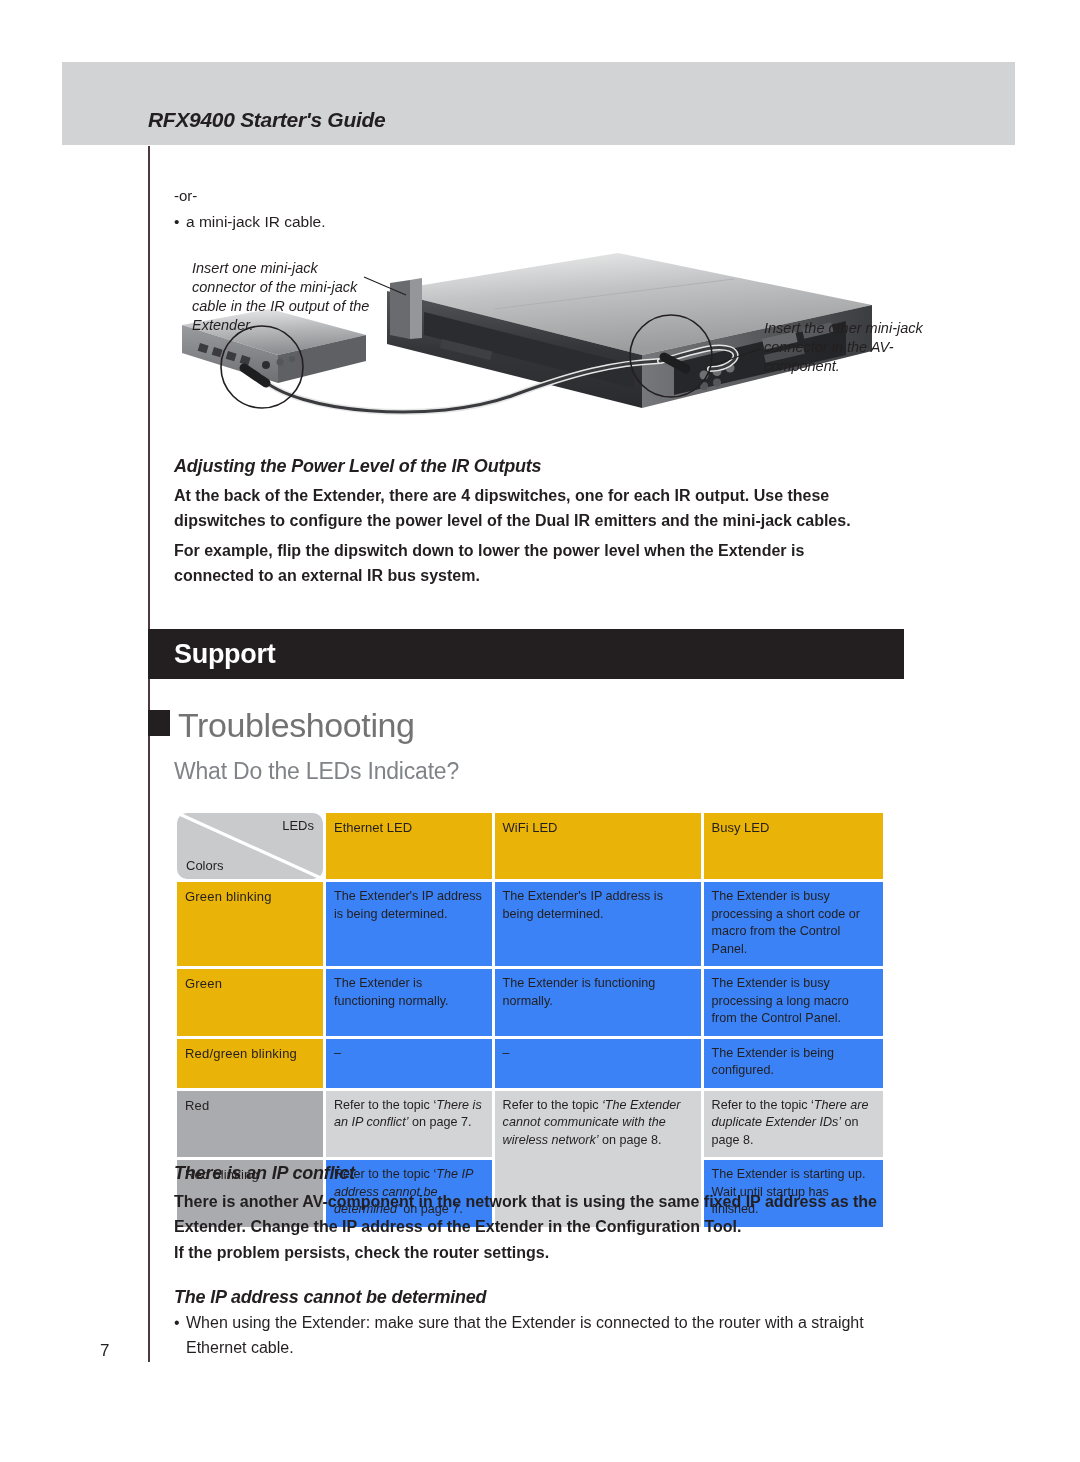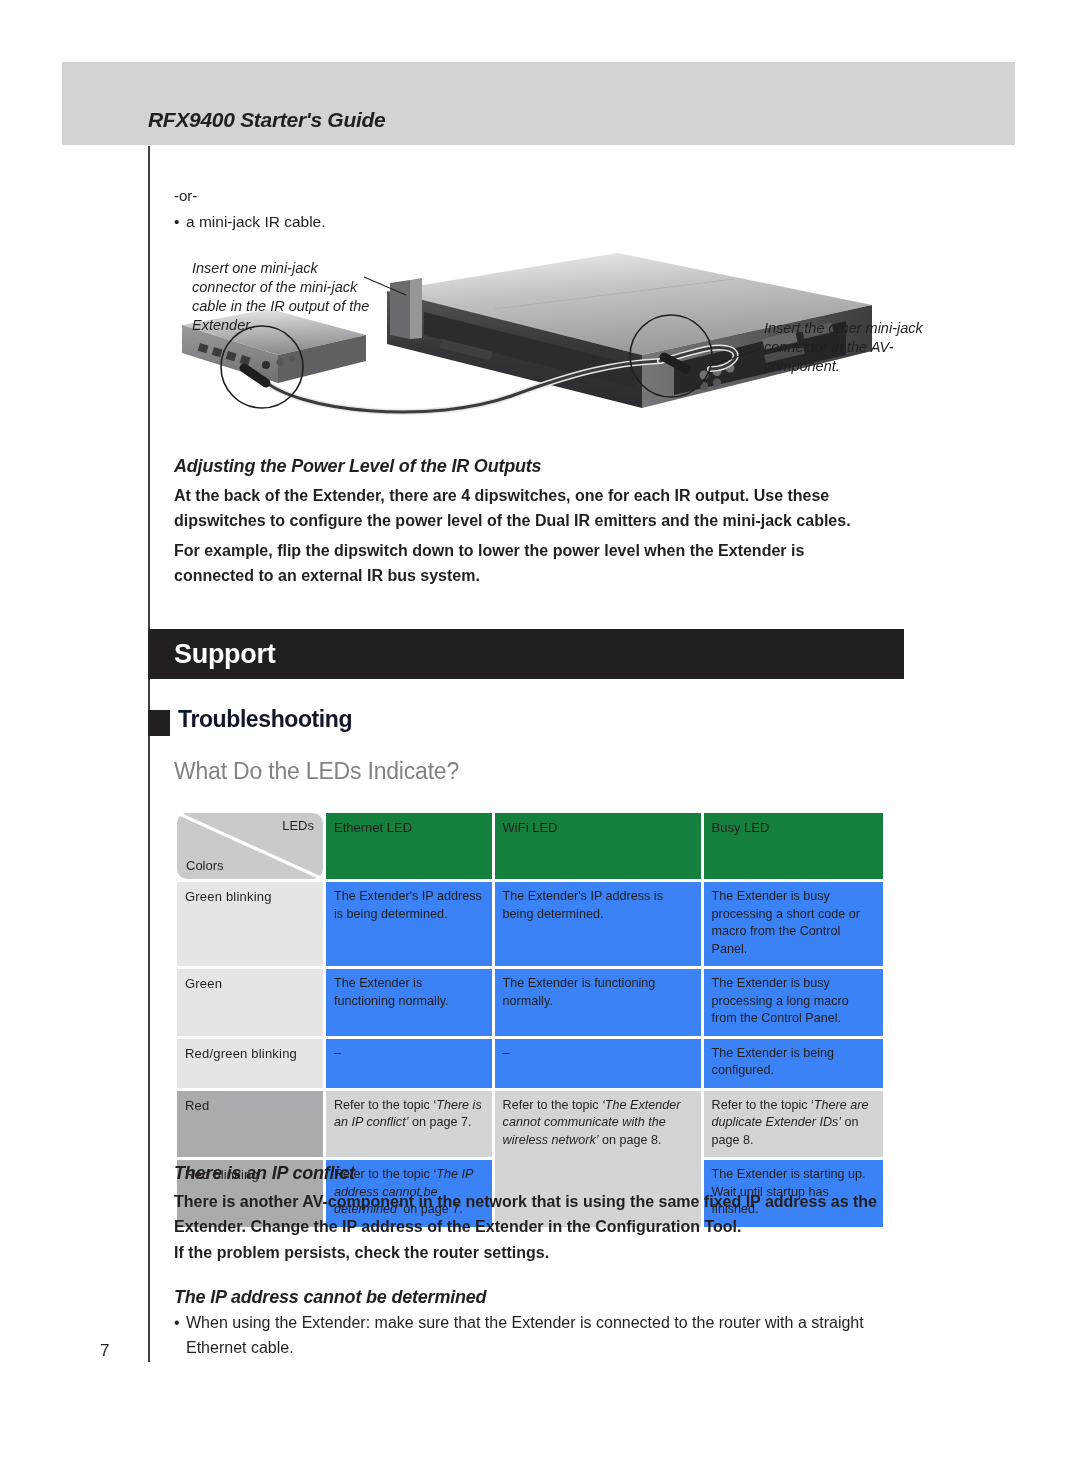--- a/index.html
+++ b/index.html
@@ -83,21 +83,21 @@
     letter-spacing:-0.3px;
   }
 
   
   .ts-square{
     position:absolute;left:148px;top:710px;width:22px;height:26px;
     background:#231f20;
   }
   .ts-title{
     position:absolute;left:178px;top:706px;
-    font-size:23px;font-weight:bold;color:#0f172a;
+    font-size:34px;font-weight:normal;color:#737373;
     letter-spacing:-0.4px;
   }
   .leds-q{
     position:absolute;left:174px;top:758px;
     font-size:23px;color:#808387;letter-spacing:-0.2px;
   }
 
   
   .tbl{
     position:absolute;left:174px;top:810px;width:712px;
@@ -105,22 +105,22 @@
     border-spacing:3px;
     font-size:12.6px;
     line-height:17.5px;
     color:#231f20;
   }
   .tbl td{
     vertical-align:top;
     padding:6px 8px 8px 8px;
     background:#3b82f6;
   }
-  .tbl td.colhdr{background:#15803d;font-size:13px;}
-  .tbl td.rowhdr{background:#e5e5e5;font-size:13px;letter-spacing:0.2px;width:130px;}
+  .tbl td.colhdr{background:#eab308;font-size:13px;}
+  .tbl td.rowhdr{background:#eab308;font-size:13px;letter-spacing:0.2px;width:130px;}
   .tbl td.rowhdr-dark{background:#aaabae;}
   .tbl td.cell-dark{background:#d3d4d6;}
   .tbl td.corner{
     background:#c9cacc;position:relative;height:42px;padding:12px;border-radius:10px;
   }
   .corner .leds{
     position:absolute;right:9px;top:4px;font-size:13px;
   }
   .corner .colors{
     position:absolute;left:9px;bottom:5px;font-size:13px;

